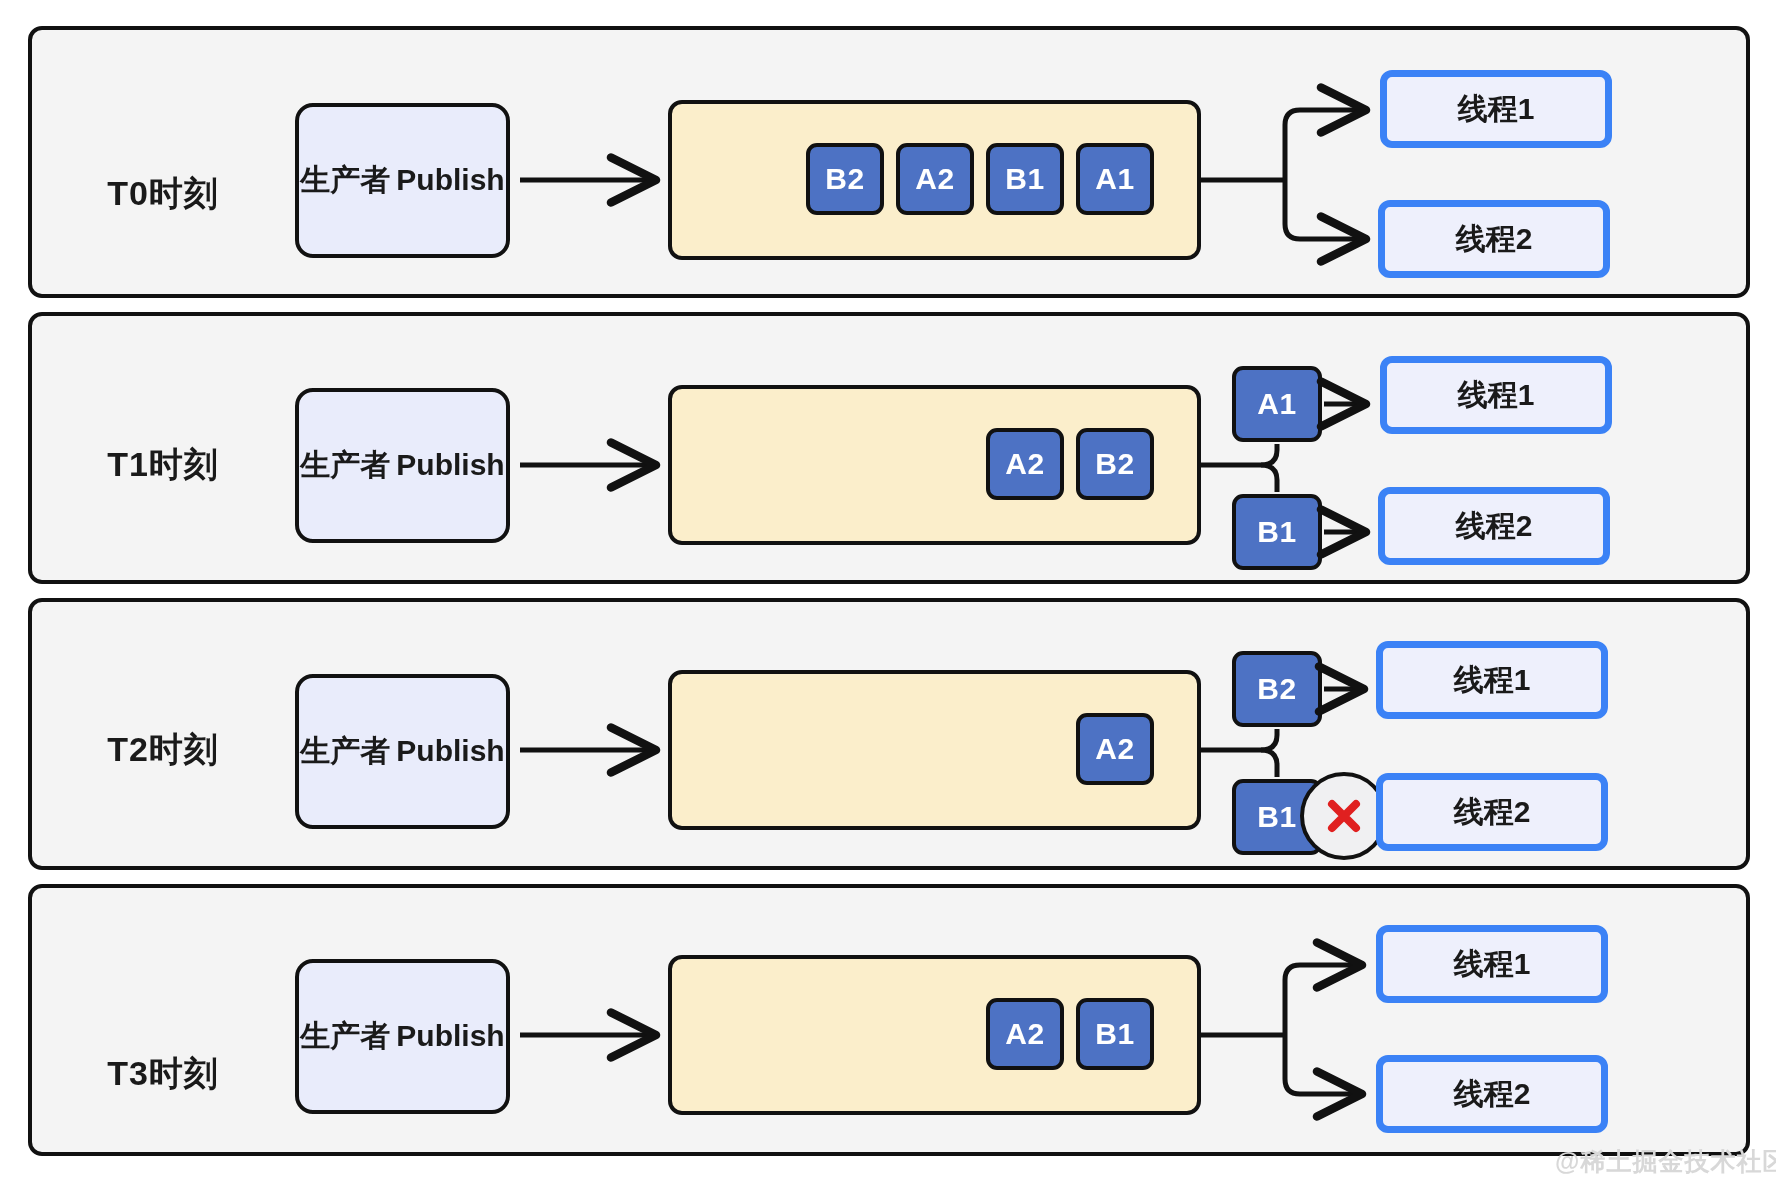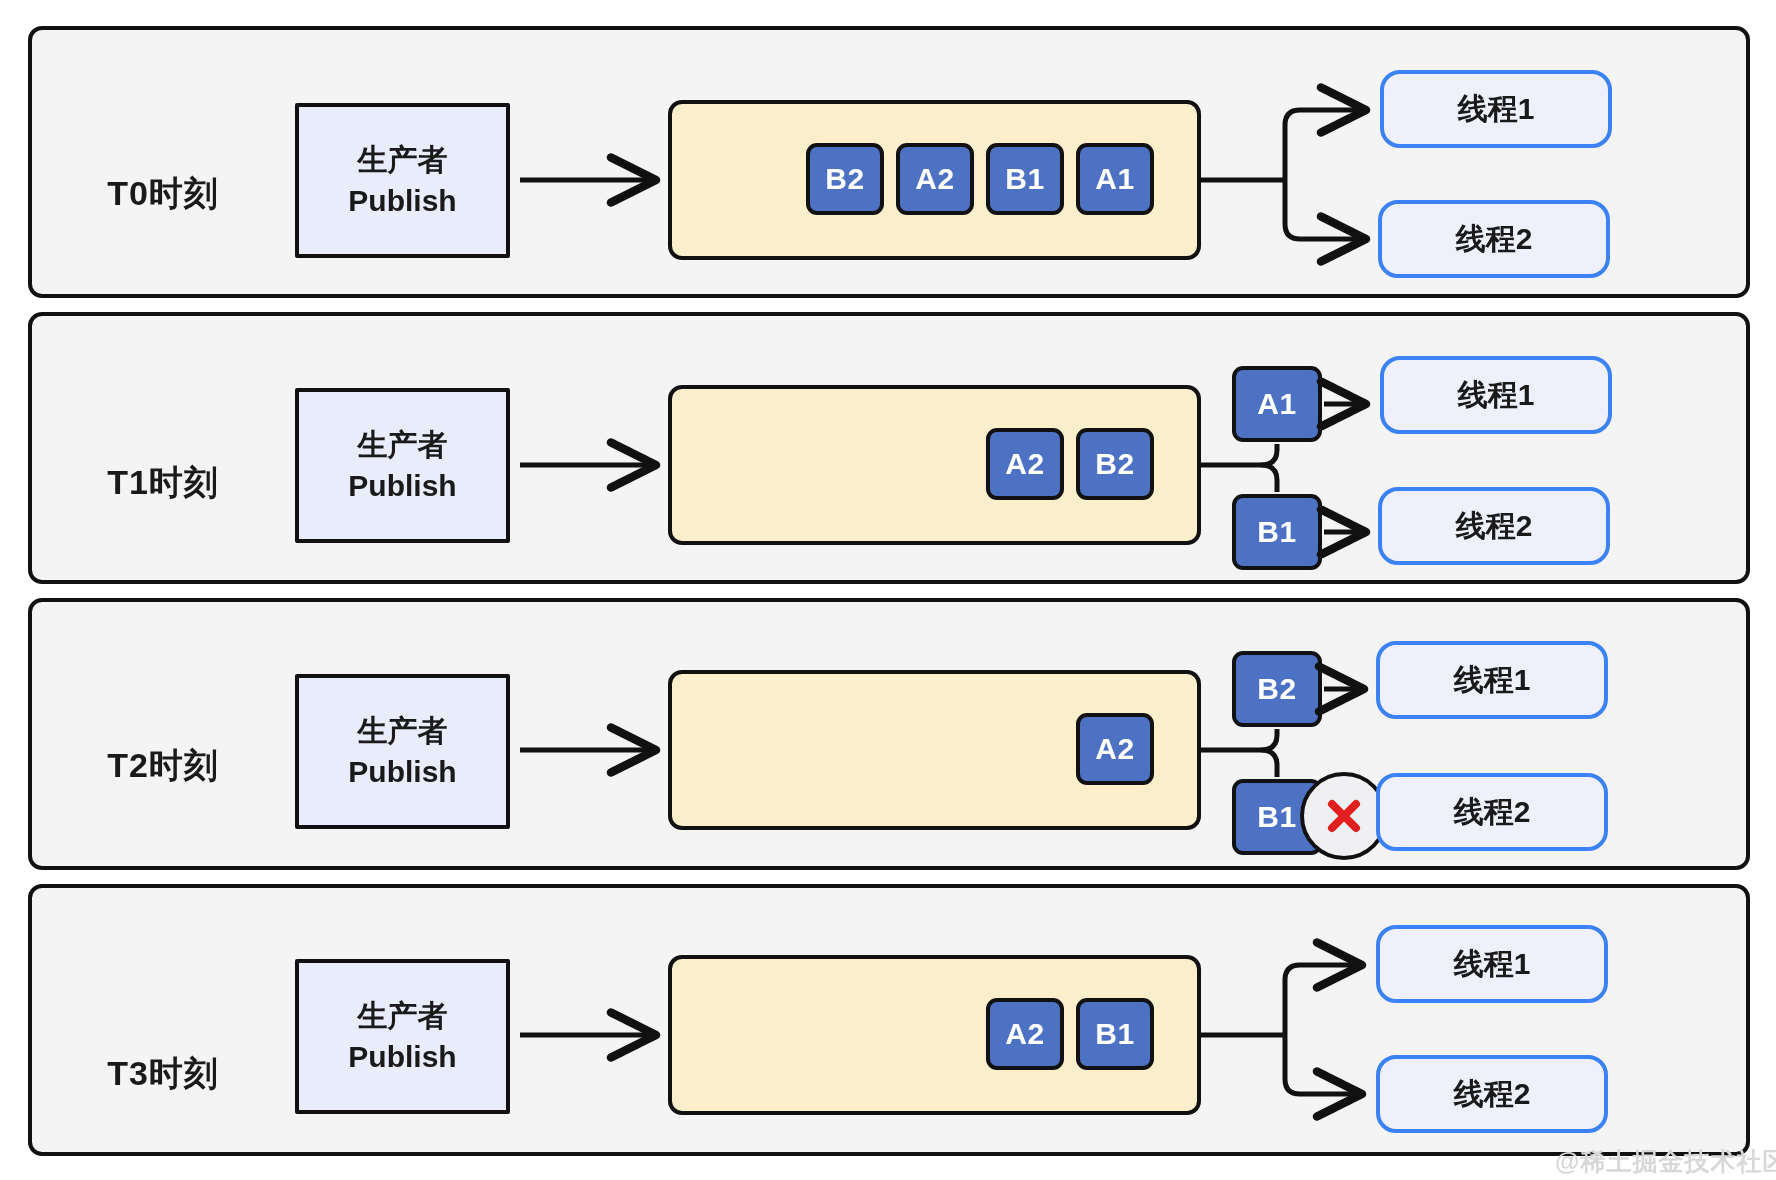--- a/index.html
+++ b/index.html
@@ -21,24 +21,24 @@
     color:#1a1a1a;
     letter-spacing:1px;
     white-space:nowrap;
     transform:translate(-50%,-50%);
   }
 
   .producer-box{
     position:absolute;
     background:#e9ecfb;
     border:4px solid #111111;
-    border-radius:2px;
-    box-sizing:border-box;
-    display:flex;
-    flex-direction:column;
+    border-radius:18px;
+    box-sizing:border-box;
+    display:flex;
+    flex-direction:row;
     align-items:center;
     justify-content:center;
     gap:6px;
   }
   .producer-box .line{
     font-size:30px;
     color:#1a1a1a;
     font-weight:600;
     line-height:1.15;
     white-space:nowrap;
@@ -64,22 +64,22 @@
     justify-content:center;
     color:#ffffff;
     font-size:30px;
     font-weight:700;
     letter-spacing:0.5px;
   }
 
   .thread-box{
     position:absolute;
     background:#eef0fc;
-    border:4px solid #3b82f6;
-    border-radius:20px;
+    border:7px solid #3b82f6;
+    border-radius:12px;
     box-sizing:border-box;
     display:flex;
     align-items:center;
     justify-content:center;
     font-size:30px;
     font-weight:700;
     color:#1a1a1a;
     white-space:nowrap;
   }
 
@@ -139,21 +139,21 @@
 
     <path d="M520,180 L652,180" fill="none" stroke="#111111" stroke-width="5" marker-end="url(#ah)"></path>
 
     <path d="M1201,180 L1285,180" fill="none" stroke="#111111" stroke-width="5"></path>
     <path d="M1285,180 L1285,125 Q1285,110 1300,110 L1362,110" fill="none" stroke="#111111" stroke-width="5" marker-end="url(#ah)"></path>
     <path d="M1285,180 L1285,224 Q1285,239 1300,239 L1362,239" fill="none" stroke="#111111" stroke-width="5" marker-end="url(#ah)"></path>
   </svg>
 
   <div class="panel" style="left:28px;top:312px;width:1722px;height:272px;"></div>
 
-  <div class="time-label" style="left:163px;top:483px;">T1时刻</div>
+  <div class="time-label" style="left:163px;top:465px;">T1时刻</div>
 
   <div class="producer-box" style="left:295px;top:388px;width:215px;height:155px;">
     <div class="line">生产者</div>
     <div class="line en">Publish</div>
   </div>
 
   <div class="queue-box" style="left:668px;top:385px;width:533px;height:160px;"></div>
 
   <div class="msg" style="left:986px;top:428px;width:78px;height:72px;">A2</div>
   <div class="msg" style="left:1076px;top:428px;width:78px;height:72px;">B2</div>
@@ -168,21 +168,21 @@
     <path d="M520,465 L652,465" fill="none" stroke="#111111" stroke-width="5" marker-end="url(#ah)"></path>
     <path d="M1201,465 L1261,465" fill="none" stroke="#111111" stroke-width="5"></path>
     <path d="M1261,465 Q1277,465 1277,450 L1277,444" fill="none" stroke="#111111" stroke-width="5"></path>
     <path d="M1261,465 Q1277,465 1277,480 L1277,492" fill="none" stroke="#111111" stroke-width="5"></path>
     <path d="M1324,404 L1362,404" fill="none" stroke="#111111" stroke-width="5" marker-end="url(#ah)"></path>
     <path d="M1324,532 L1362,532" fill="none" stroke="#111111" stroke-width="5" marker-end="url(#ah)"></path>
   </svg>
 
   <div class="panel" style="left:28px;top:598px;width:1722px;height:272px;"></div>
 
-  <div class="time-label" style="left:163px;top:766px;">T2时刻</div>
+  <div class="time-label" style="left:163px;top:750px;">T2时刻</div>
 
   <div class="producer-box" style="left:295px;top:674px;width:215px;height:155px;">
     <div class="line">生产者</div>
     <div class="line en">Publish</div>
   </div>
 
   <div class="queue-box" style="left:668px;top:670px;width:533px;height:160px;"></div>
 
   <div class="msg" style="left:1076px;top:713px;width:78px;height:72px;">A2</div>
 

